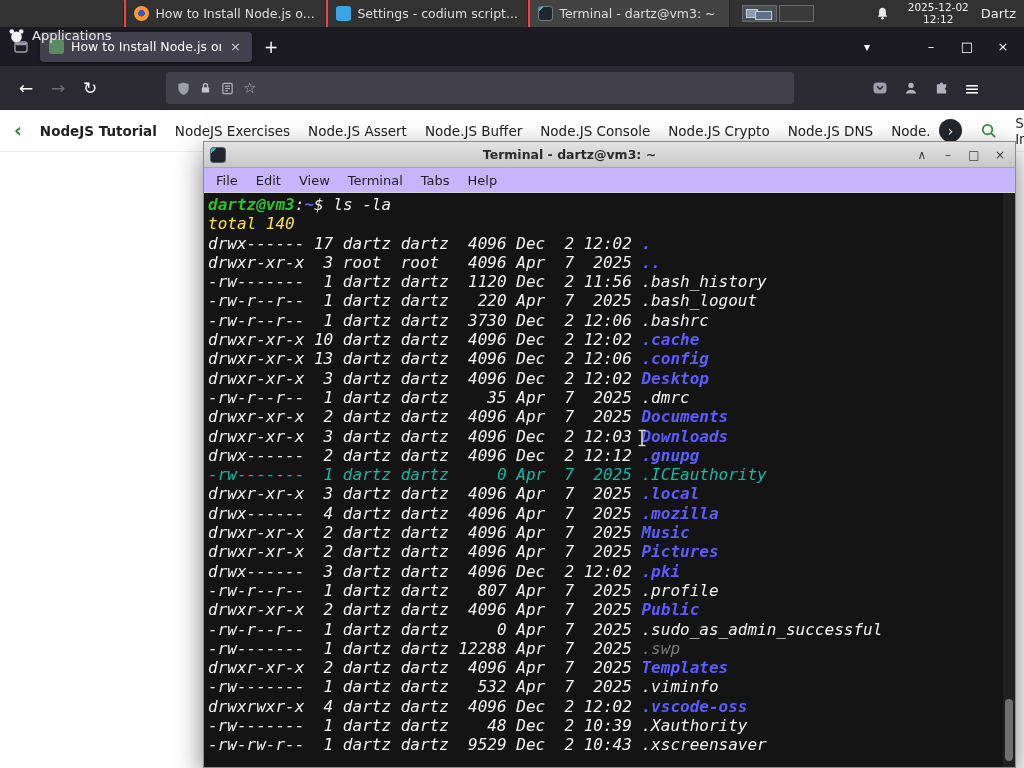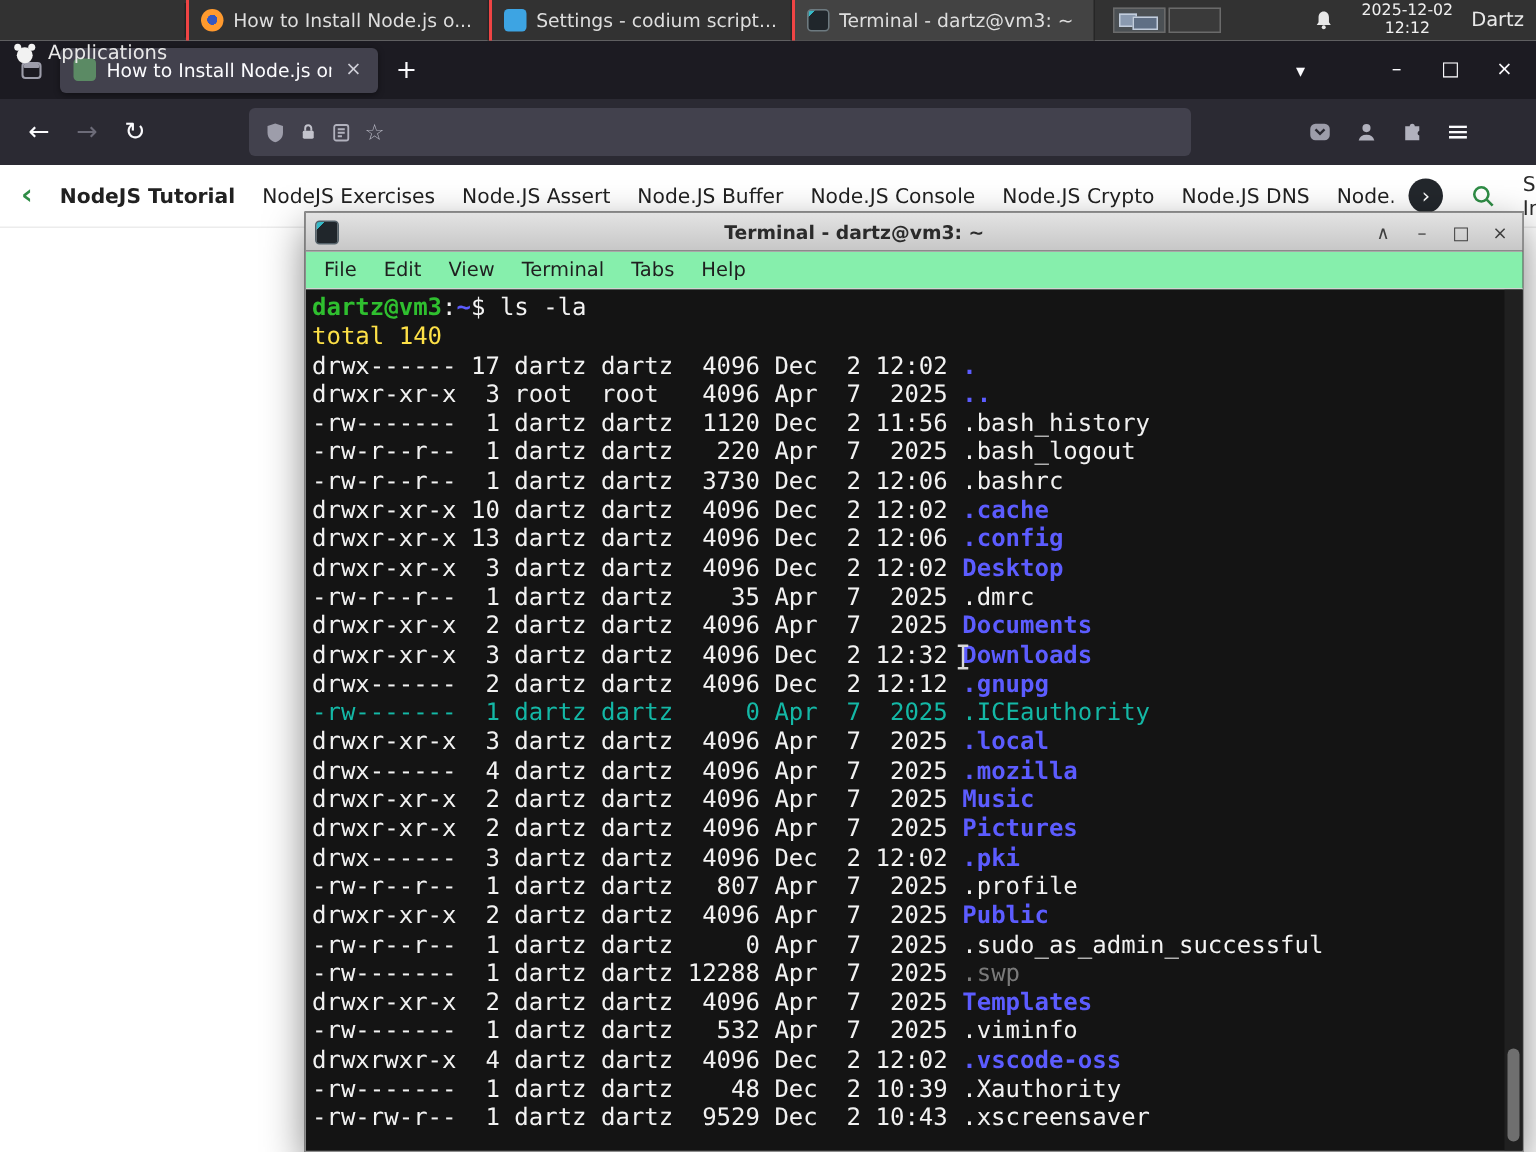--- a/index.html
+++ b/index.html
@@ -73,21 +73,21 @@
 
   
   .terminal { position: absolute; left: 203px; top: 141px; width: 813px; height: 627px; border: 1px solid #8c8c8c;
               box-shadow: 0 10px 26px rgba(0,0,0,.5); display: flex; flex-direction: column; z-index: 40; background: #141414; }
   .titlebar { height: 26px; background: linear-gradient(#e3e3e3, #c7c7c7); border-bottom: 1px solid #a8a8a8;
               display: flex; align-items: center; padding: 0 6px; gap: 8px; flex: 0 0 auto; }
   .t-icon { width: 16px; height: 16px; border-radius: 3px; background: linear-gradient(135deg, #35b9c6 0 18%, #20262b 19%);
             border: 1px solid #55626a; flex: 0 0 auto; }
   .t-title { flex: 1; text-align: center; font-size: 12.5px; font-weight: bold; color: #2b2b2b; white-space: nowrap; overflow: hidden; }
   .t-btn { width: 18px; text-align: center; color: #3e3e3e; font-size: 12px; flex: 0 0 auto; }
-  .menubar { height: 25px; background: #86efac; border-bottom: 1px solid #d2d2d2; display: flex; align-items: center;
+  .menubar { height: 25px; background: #c4b5fd; border-bottom: 1px solid #d2d2d2; display: flex; align-items: center;
              padding-left: 3px; font-size: 13px; color: #1f1f1f; flex: 0 0 auto; }
   .menu-item { padding: 0 9px; }
   .termbody { flex: 1; background: #141414; position: relative; overflow: hidden; padding: 2px 0 0 4px; }
   .tline { font-family: "DejaVu Sans Mono", "Liberation Mono", monospace; font-size: 16px; line-height: 19.3px;
            white-space: pre; color: #f2f2f2; }
   .tscroll { position: absolute; top: 0; right: 0; width: 12px; height: 100%; background: #202020; }
   .tthumb { position: absolute; right: 2px; bottom: 6px; width: 8px; height: 62px; background: #6f6f6f; border-radius: 4px; }
   .ibeam { position: absolute; left: 432px; top: 236px; }
 </style>
 </head>
@@ -255,35 +255,35 @@
       <span class="t-btn">×</span>
     </div>
     <div class="menubar">
         <span class="menu-item">File</span>
         <span class="menu-item">Edit</span>
         <span class="menu-item">View</span>
         <span class="menu-item">Terminal</span>
         <span class="menu-item">Tabs</span>
         <span class="menu-item">Help</span>
       </div>
-    <div class="termbody" style="background: rgb(20, 20, 20);">
+    <div class="termbody" style="background: rgb(20, 20, 20); font-style: italic;">
       <div>
           <div class="tline" style="color: rgb(242, 242, 242);"><span style="color: rgb(47, 191, 47); font-weight: bold;">dartz@vm3</span><span>:</span><span style="color: rgb(92, 92, 255); font-weight: bold;">~</span><span>$ ls -la</span></div>
           <div class="tline" style="color: #fde047;"><span>total 140</span></div>
           <div class="tline" style="color: rgb(242, 242, 242);"><span>drwx------ 17 dartz dartz  4096 Dec  2 12:02 </span><span style="color: rgb(92, 92, 255); font-weight: bold;">.</span></div>
           <div class="tline" style="color: rgb(242, 242, 242);"><span>drwxr-xr-x  3 root  root   4096 Apr  7  2025 </span><span style="color: rgb(92, 92, 255); font-weight: bold;">..</span></div>
           <div class="tline" style="color: rgb(242, 242, 242);"><span>-rw-------  1 dartz dartz  1120 Dec  2 11:56 .bash_history</span></div>
           <div class="tline" style="color: rgb(242, 242, 242);"><span>-rw-r--r--  1 dartz dartz   220 Apr  7  2025 .bash_logout</span></div>
           <div class="tline" style="color: rgb(242, 242, 242);"><span>-rw-r--r--  1 dartz dartz  3730 Dec  2 12:06 .bashrc</span></div>
           <div class="tline" style="color: rgb(242, 242, 242);"><span>drwxr-xr-x 10 dartz dartz  4096 Dec  2 12:02 </span><span style="color: rgb(92, 92, 255); font-weight: bold;">.cache</span></div>
           <div class="tline" style="color: rgb(242, 242, 242);"><span>drwxr-xr-x 13 dartz dartz  4096 Dec  2 12:06 </span><span style="color: rgb(92, 92, 255); font-weight: bold;">.config</span></div>
           <div class="tline" style="color: rgb(242, 242, 242);"><span>drwxr-xr-x  3 dartz dartz  4096 Dec  2 12:02 </span><span style="color: rgb(92, 92, 255); font-weight: bold;">Desktop</span></div>
           <div class="tline" style="color: rgb(242, 242, 242);"><span>-rw-r--r--  1 dartz dartz    35 Apr  7  2025 .dmrc</span></div>
           <div class="tline" style="color: rgb(242, 242, 242);"><span>drwxr-xr-x  2 dartz dartz  4096 Apr  7  2025 </span><span style="color: rgb(92, 92, 255); font-weight: bold;">Documents</span></div>
-          <div class="tline" style="color: rgb(242, 242, 242);"><span>drwxr-xr-x  3 dartz dartz  4096 Dec  2 12:32 </span><span style="color: rgb(92, 92, 255); font-weight: bold;">Downloads</span></div>
+          <div class="tline" style="color: rgb(242, 242, 242);"><span>drwxr-xr-x  3 dartz dartz  4096 Dec  2 12:03 </span><span style="color: rgb(92, 92, 255); font-weight: bold;">Downloads</span></div>
           <div class="tline" style="color: rgb(242, 242, 242);"><span>drwx------  2 dartz dartz  4096 Dec  2 12:12 </span><span style="color: rgb(92, 92, 255); font-weight: bold;">.gnupg</span></div>
           <div class="tline" style="color: #14b8a6;"><span>-rw-------  1 dartz dartz     0 Apr  7  2025 .ICEauthority</span></div>
           <div class="tline" style="color: rgb(242, 242, 242);"><span>drwxr-xr-x  3 dartz dartz  4096 Apr  7  2025 </span><span style="color: rgb(92, 92, 255); font-weight: bold;">.local</span></div>
           <div class="tline" style="color: rgb(242, 242, 242);"><span>drwx------  4 dartz dartz  4096 Apr  7  2025 </span><span style="color: rgb(92, 92, 255); font-weight: bold;">.mozilla</span></div>
           <div class="tline" style="color: rgb(242, 242, 242);"><span>drwxr-xr-x  2 dartz dartz  4096 Apr  7  2025 </span><span style="color: rgb(92, 92, 255); font-weight: bold;">Music</span></div>
           <div class="tline" style="color: rgb(242, 242, 242);"><span>drwxr-xr-x  2 dartz dartz  4096 Apr  7  2025 </span><span style="color: rgb(92, 92, 255); font-weight: bold;">Pictures</span></div>
           <div class="tline" style="color: rgb(242, 242, 242);"><span>drwx------  3 dartz dartz  4096 Dec  2 12:02 </span><span style="color: rgb(92, 92, 255); font-weight: bold;">.pki</span></div>
           <div class="tline" style="color: rgb(242, 242, 242);"><span>-rw-r--r--  1 dartz dartz   807 Apr  7  2025 .profile</span></div>
           <div class="tline" style="color: rgb(242, 242, 242);"><span>drwxr-xr-x  2 dartz dartz  4096 Apr  7  2025 </span><span style="color: rgb(92, 92, 255); font-weight: bold;">Public</span></div>
           <div class="tline" style="color: rgb(242, 242, 242);"><span>-rw-r--r--  1 dartz dartz     0 Apr  7  2025 .sudo_as_admin_successful</span></div>

